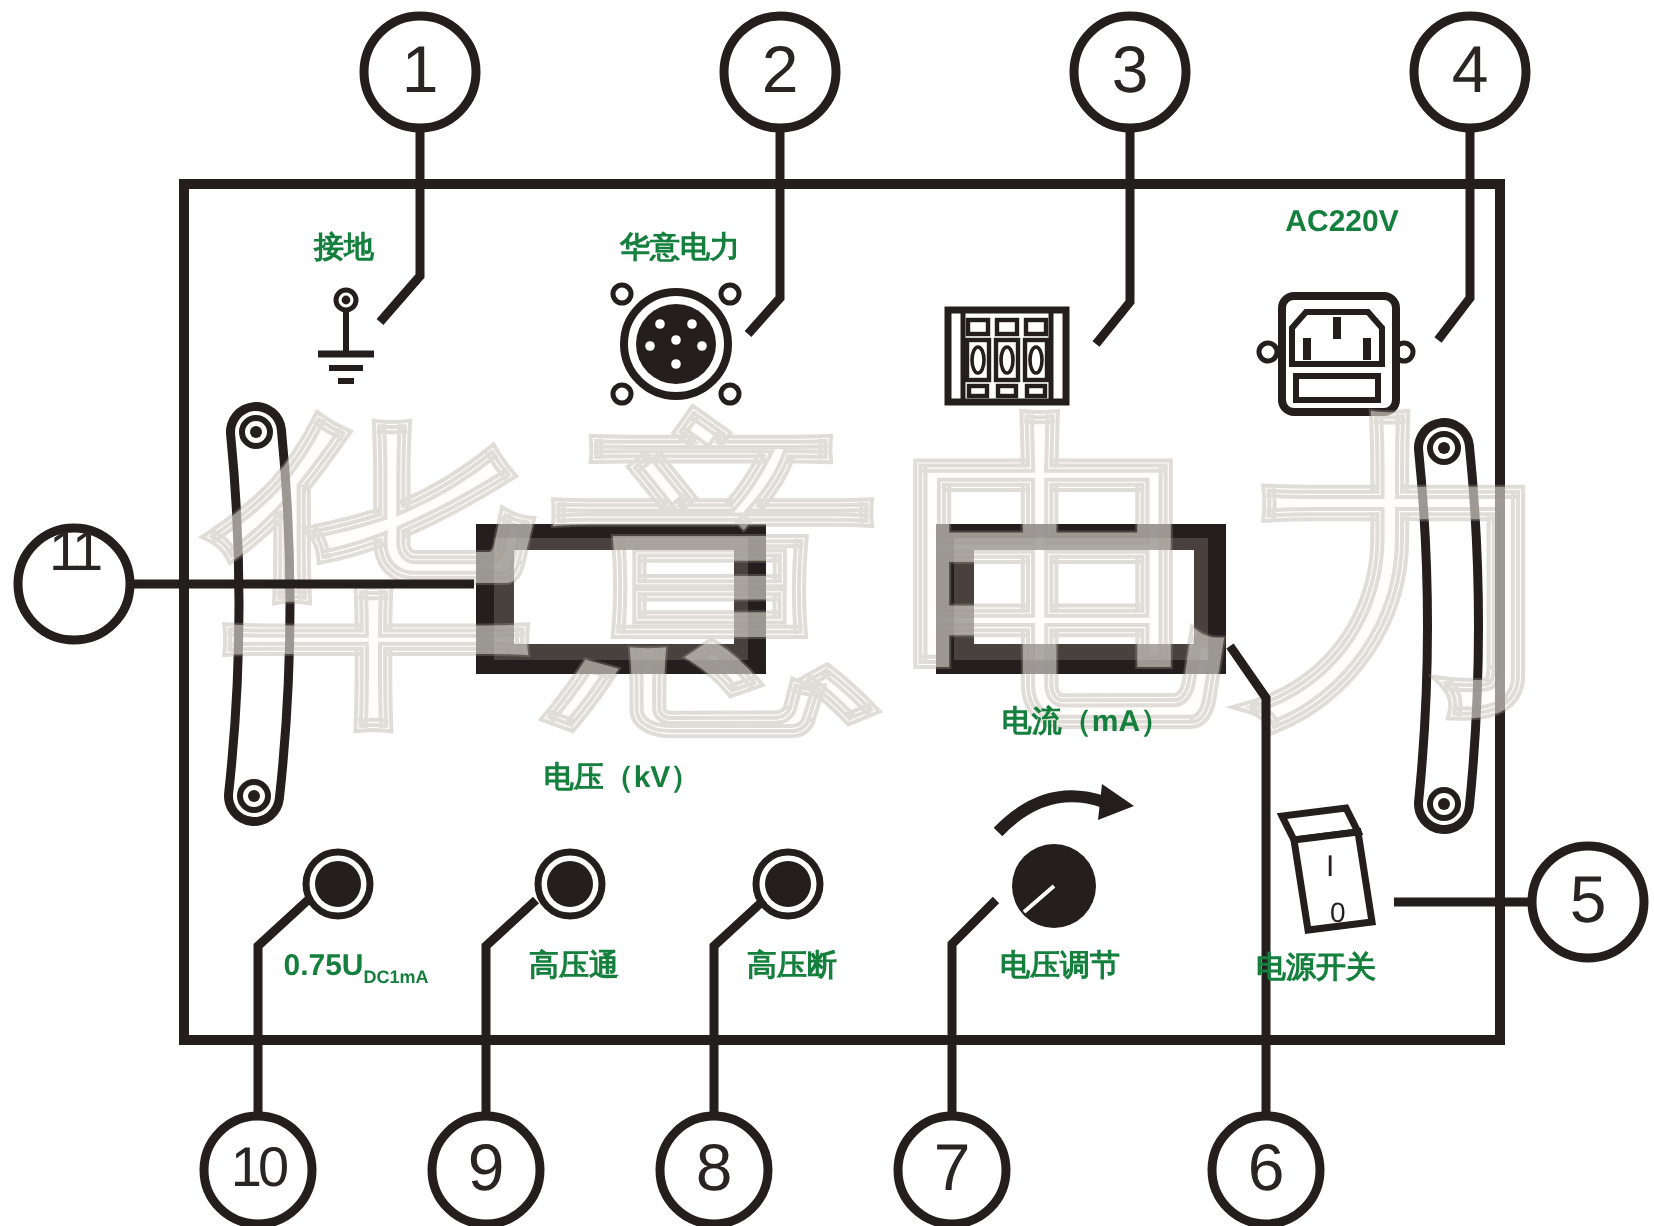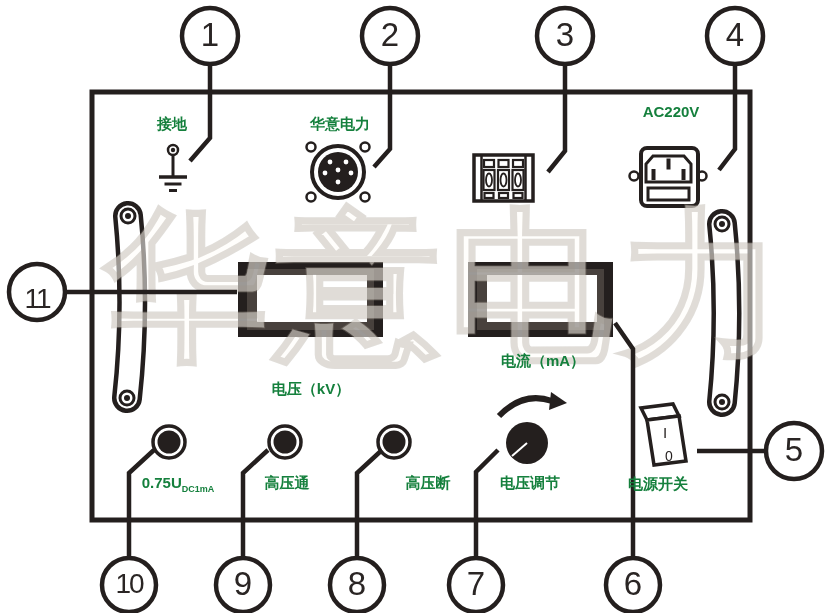--- a/index.html
+++ b/index.html
@@ -174,29 +174,29 @@
     </g>
   </svg>
 
   <div class="lbl" style="left:172px;top:124px;">接地</div>
   <div class="lbl" style="left:340px;top:124px;">华意电力</div>
   <div class="lbl" style="left:671px;top:111px;">AC220V</div>
   <div class="lbl" style="left:311px;top:361px;margin-top:28px;">电压（kV）</div>
   <div class="lbl" style="left:543px;top:361px;">电流（mA）</div>
   <div class="lbl" style="left:178px;top:484px;"><span>0.75U</span><sub>DC1mA</sub></div>
   <div class="lbl" style="left:287px;top:483px;">高压通</div>
-  <div class="lbl" style="left:396px;top:483px;margin-left:32px;">高压断</div>
+  <div class="lbl" style="left:396px;top:483px;">高压断</div>
   <div class="lbl" style="left:530px;top:483px;">电压调节</div>
   <div class="lbl" style="left:658px;top:484px;text-align:right;">电源开关</div>
 
   <div class="callout-num" style="left:210px;top:36px;">1</div>
   <div class="callout-num" style="left:390px;top:36px;">2</div>
   <div class="callout-num" style="left:565px;top:36px;">3</div>
   <div class="callout-num" style="left:735px;top:36px;">4</div>
   <div class="callout-num" style="left:794px;top:451px;">5</div>
   <div class="callout-num" style="left:633px;top:585px;">6</div>
   <div class="callout-num" style="left:476px;top:585px;">7</div>
   <div class="callout-num" style="left:357px;top:585px;">8</div>
   <div class="callout-num" style="left:243px;top:585px;">9</div>
   <div class="callout-num two" style="left:129px;top:585px;">10</div>
-  <div class="callout-num two" style="left:37px;top:300px;">11</div>
+  <div class="callout-num two" style="left:37px;top:277px;">11</div>
 
 </div>
 
 </body></html>

